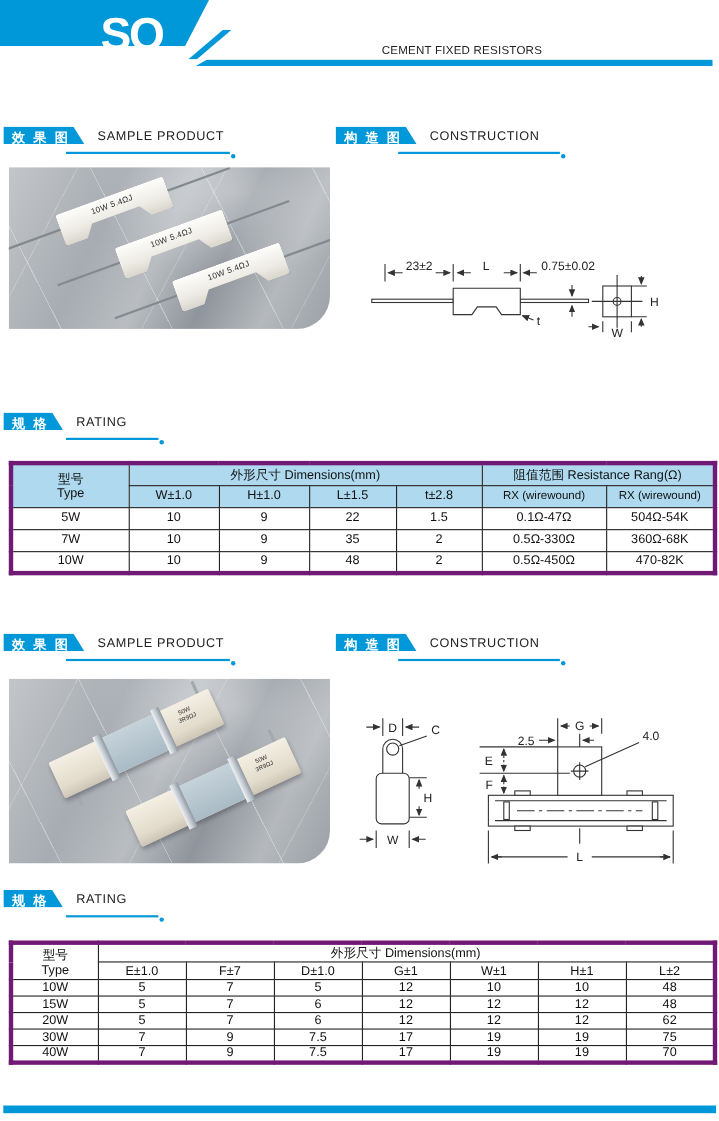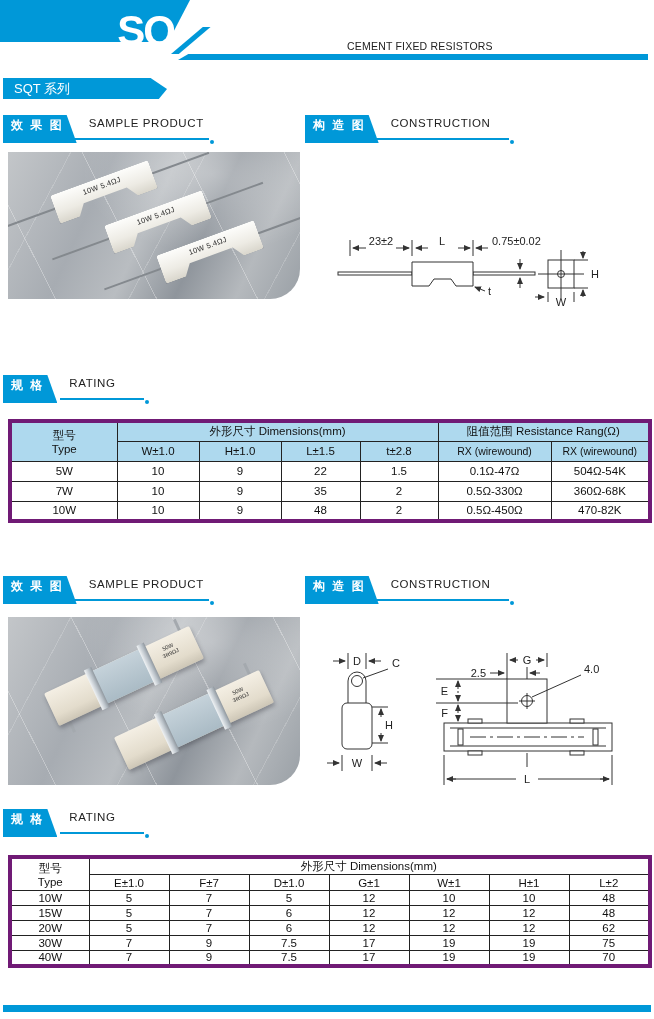--- a/index.html
+++ b/index.html
@@ -3,37 +3,37 @@
 <meta charset="utf-8">
 <style>
   html,body{margin:0;padding:0;background:#fff;}
   #page{position:relative;width:654px;height:1019px;background:#fff;overflow:hidden;
         font-family:"Liberation Sans","DejaVu Sans",sans-serif;color:#222;}
   .abs{position:absolute;}
   .blue{background:#0098d8;}
 
   
   .hdr-block{left:0;top:11;width:190px;height:42px;clip-path:polygon(0 0,100% 0,88.5% 100%,0 100%);}
-  .hdr-sq{left:88px;top:9px;width:86px;text-align:right;font-size:42px;line-height:44px;
+  .hdr-sq{left:62px;top:9px;width:86px;text-align:right;font-size:42px;line-height:44px;
           font-weight:bold;color:#fff;letter-spacing:-2px;}
   .hdr-slash{left:171px;top:27px;width:43px;height:27px;clip-path:polygon(74% 0,92% 0,18% 100%,0 100%);}
   .hdr-bar{left:178px;top:54px;width:470px;height:6px;clip-path:polygon(2.2% 0,100% 0,100% 100%,0 100%);}
   .hdr-cn{left:201px;top:26px;font-size:20px;font-weight:bold;letter-spacing:2px;color:#111;}
   .hdr-en{left:347px;top:40px;font-size:10.5px;letter-spacing:0.2px;color:#222;}
 
   
   .flag{color:#fff;font-size:13px;line-height:21px;height:21px;padding-left:11px;
         clip-path:polygon(0 0,90% 0,100% 52%,95% 100%,0 100%);}
   .flag1{left:3px;top:78px;width:153px;}
   .flag2{left:3px;top:535px;width:200px;}
 
   
   .sec{height:28px;}
   .sec-box{display:inline-block;background:#0098d8;color:#fff;font-size:12px;font-weight:bold;
-           height:28px;line-height:20px;padding:0 13px 0 8px;letter-spacing:2px;
+           height:16px;line-height:20px;padding:0 13px 0 8px;letter-spacing:2px;
            clip-path:polygon(0 0,calc(100% - 10px) 0,100% 100%,0 100%);}
   .sec-label{display:inline-block;margin-left:12px;font-size:11.5px;color:#222;
              letter-spacing:0.6px;vertical-align:2px;}
   .sec-line{position:absolute;top:23px;left:57px;height:2px;background:#0098d8;}
   .sec-dot{position:absolute;top:25px;width:4px;height:4px;border-radius:50%;background:#0098d8;}
 
   
   .photo{border-radius:0 0 30px 0;overflow:hidden;
      background:
        repeating-linear-gradient(63deg,transparent 0 42px,rgba(255,255,255,.30) 42px 43px,transparent 43px 90px),
@@ -82,21 +82,20 @@
 <body>
 
 <div id="page">
 
   <div class="abs blue hdr-block"></div>
   <div class="abs hdr-sq">SQ</div>
   <div class="abs blue hdr-slash"></div>
   <div class="abs blue hdr-bar"></div>
   <div class="abs hdr-en">CEMENT FIXED RESISTORS</div>
 
-  <div class="abs blue flag flag1">SQT 系列</div>
 
   <div class="abs sec" style="left:3px;top:115px;">
     <span class="sec-box">效 果 图</span><span class="sec-label">SAMPLE PRODUCT</span>
     <span class="sec-line" style="width:149px;"></span>
     <span class="sec-dot" style="left:207px;"></span>
   </div>
   <div class="abs sec" style="left:305px;top:115px;">
     <span class="sec-box">构 造 图</span><span class="sec-label">CONSTRUCTION</span>
     <span class="sec-line" style="width:147px;"></span>
     <span class="sec-dot" style="left:205px;"></span>

